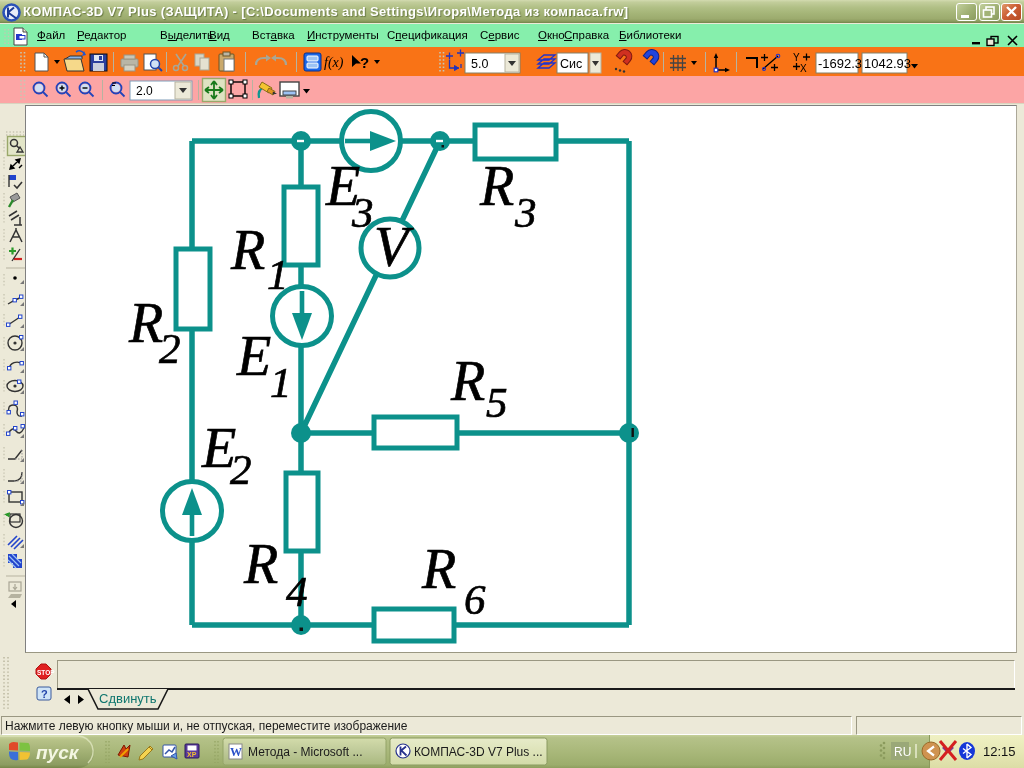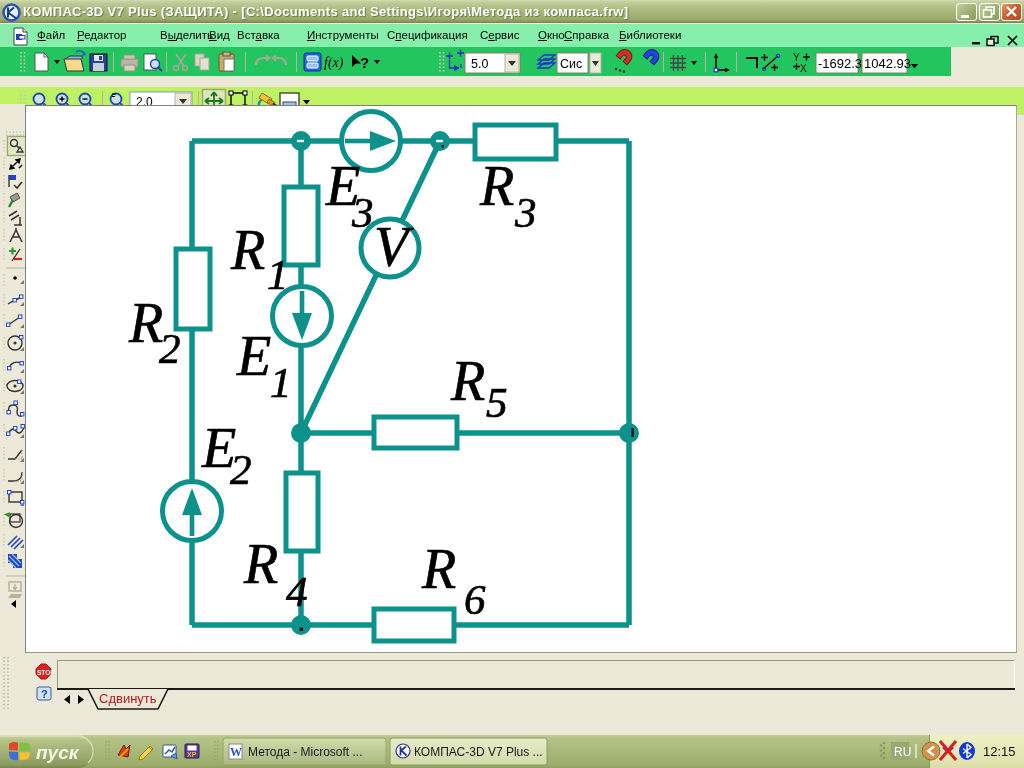--- a/index.html
+++ b/index.html
@@ -15,33 +15,33 @@
   text-shadow:1px 1px 1px #6a7a44; }
 .tbtn { top:3px; width:21px; height:18px; border-radius:3px; border:1px solid #fff;
   background:linear-gradient(135deg,#c2cf9d 0%,#a3b377 50%,#8a9b5e 100%); }
 .tbtn.close { background:linear-gradient(135deg,#e09a6c 0%,#cc5f35 45%,#b64a22 100%); }
 
 #menubar { left:0; top:24px; width:1024px; height:23px; background:#86efac; font-size:11.5px; color:#000; }
 .mi { position:absolute; top:5px; }
 .mi u { text-decoration:underline; }
 
 
-#tb1 { left:0; top:47px; width:951px; height:29px; background:#22c55e; }
-#tb2 { left:0; top:76px; width:1024px; height:28px; background:#bef264; border-bottom:1px solid #d8d4bf;margin-top:11px;}
+#tb1 { left:0; top:47px; width:1024px; height:29px; background:#f97316; }
+#tb2 { left:0; top:76px; width:1024px; height:28px; background:#fca5a5; border-bottom:1px solid #d8d4bf;}
 
 
 #leftbar { left:0; top:104px; width:26px; height:549px; background:#ece9d8; }
 #canvas { left:25px; top:105px; width:992px; height:548px; background:#fff; border:1px solid #808080; border-right:1px solid #aca899; border-bottom:1px solid #9a9782; }
 
 
 #prop { left:0; top:653px; width:1024px; height:59px; background:#ece9d8; }
 #propfield { position:absolute; left:57px; top:7px; width:958px; height:28px; background:#ece9d8;
   border-top:1px solid #9a9782; border-left:1px solid #9a9782; border-right:1px solid #fff; }
 #tabline { position:absolute; left:57px; top:35px; width:958px; height:2px; background:#1a1a1a; }
-#tabtext { position:absolute; left:99px; top:38px; font-size:13px; color:#b91c1c; }
+#tabtext { position:absolute; left:99px; top:38px; font-size:13px; color:#0f766e; }
 
 
 #status { left:0; top:712px; width:1024px; height:23px; background:#ece9d8; }
 #stext { position:absolute; left:5px; top:7px; font-size:12px; color:#1a1a1a; }
 
 
 #taskbar { left:0; top:735px; width:1024px; height:33px;
   background:linear-gradient(#c6d19a 0%, #b5c289 8%, #a9b87a 50%, #9cad6c 90%, #8e9f5e 100%);text-align:right; }
 #tray { position:absolute; left:929px; top:0px; width:95px; height:33px;
   background:linear-gradient(#eff0c3 0%, #e7e8b6 50%, #dcdda6 100%); border-left:1px solid #8a9a5c; }
@@ -76,21 +76,21 @@
     <svg class="abs" style="left:12px;top:3px" width="17" height="19" viewBox="0 0 17 19">
       <path d="M2 1 H11 L15 5 V18 H2 Z" fill="#fff" stroke="#444"></path>
       <path d="M11 1 L11 5 L15 5" fill="#ece9d8" stroke="#444"></path>
       <rect x="4" y="7" width="6" height="6" fill="#2438c8"></rect>
       <rect x="7" y="8.5" width="6" height="3.5" fill="#fff" stroke="#2438c8"></rect>
     </svg>
     <span class="mi" style="left:37px"><u>Ф</u>айл</span>
     <span class="mi" style="left:77px"><u>Р</u>едактор</span>
     <span class="mi" style="left:160px">В<u>ы</u>делить</span>
     <span class="mi" style="left:209px"><u>В</u>ид</span>
-    <span class="mi" style="left:237px">Вст<u>а</u>вка</span>
+    <span class="mi" style="left:252px">Вст<u>а</u>вка</span>
     <span class="mi" style="left:307px"><u>И</u>нструменты</span>
     <span class="mi" style="left:387px">С<u>п</u>ецификация</span>
     <span class="mi" style="left:480px">С<u>е</u>рвис</span>
     <span class="mi" style="left:538px"><u>О</u>кно</span>
     <span class="mi" style="left:564px"><u>С</u>правка</span>
     <span class="mi" style="left:619px"><u>Б</u>иблиотеки</span>
     <svg class="abs" style="left:970px;top:9px" width="52" height="14" viewBox="0 0 52 14">
       <rect x="2" y="9" width="8" height="2.4" fill="#000"></rect>
       <rect x="21" y="3.5" width="7" height="6.5" fill="none" stroke="#000" stroke-width="1.4"></rect>
       <rect x="17" y="6" width="7" height="6.5" fill="#ece9d8" stroke="#000" stroke-width="1.4"></rect>
@@ -431,20 +431,25 @@
       <rect x="37" y="34" width="14" height="13" rx="2" fill="#cfe4f7" stroke="#3a5a9c"></rect>
       <text x="41" y="45" font-size="11" fill="#2244aa" font-weight="bold">?</text>
       <path d="M70 42 l-6 4.5 6 4.5 z M78 42 l6 4.5 -6 4.5 z" fill="#000"></path>
     </svg>
     <svg class="abs" style="left:79px;top:35px" width="110" height="24">
       <path d="M0 1 L8 1 L18 21 L78 21 L88 1 L96 1" fill="#ece9d8" stroke="#1a1a1a" stroke-width="1.6" transform="translate(1,0) scale(1,1)"></path>
     </svg>
     <div id="tabtext">Сдвинуть</div>
   </div>
 
+  <div class="abs" id="status">
+    <div style="position:absolute;left:1px;top:4px;width:851px;height:19px;border:1px solid #9a9782;border-bottom-color:#fff;border-right-color:#fff"></div>
+    <div style="position:absolute;left:856px;top:4px;width:166px;height:19px;border:1px solid #9a9782;border-bottom-color:#fff;border-right-color:#fff"></div>
+    <div id="stext">Нажмите левую кнопку мыши и, не отпуская, переместите изображение</div>
+  </div>
 
   <div class="abs" id="taskbar">
     <div id="tray"></div>
     <svg class="abs" style="left:0;top:0" width="1024" height="33">
 
       <defs>
         <linearGradient id="sb" x1="0" y1="0" x2="0" y2="1">
           <stop offset="0" stop-color="#cdd6a4"></stop>
             <stop offset="0.15" stop-color="#b7c288"></stop>
           <stop offset="0.55" stop-color="#a0af72"></stop>

